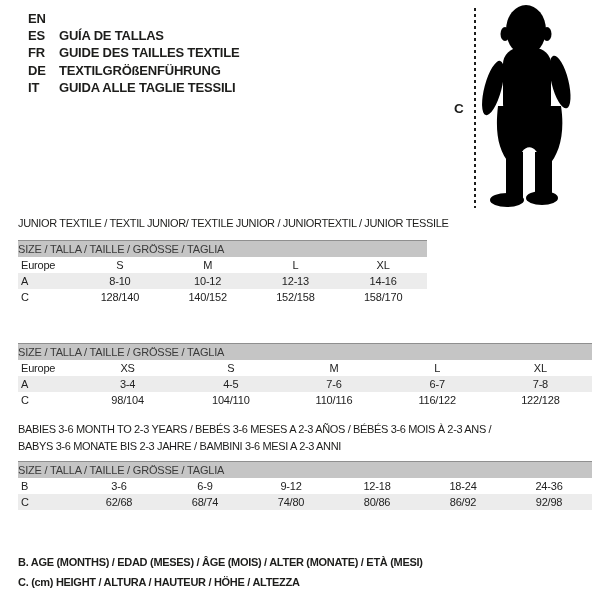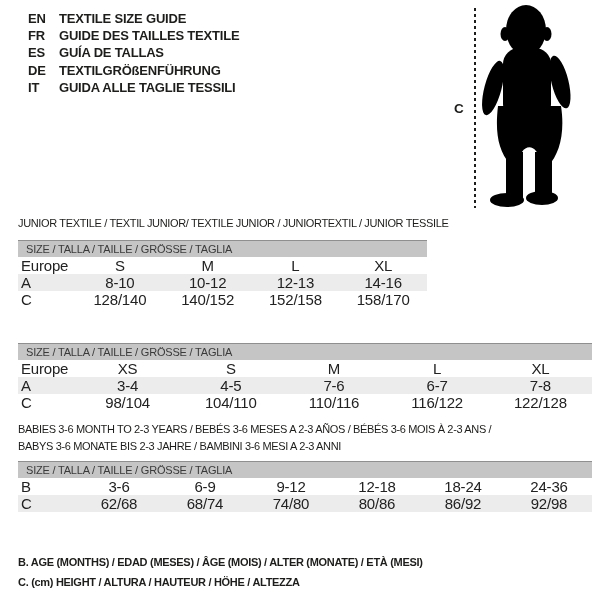--- a/index.html
+++ b/index.html
@@ -25,48 +25,47 @@
   .figure-label { position: absolute; left: 454px; top: 101px; font-weight: bold; font-size: 13.5px; }
   .baby-svg { position: absolute; left: 480px; top: 4px; }
 
   
   .tbl-title { position: absolute; left: 18px; font-weight: normal; font-size: 11px; letter-spacing: -0.35px; white-space: nowrap; }
   .tbl-title .subscript { font-size: 7.5px; vertical-align: -2px; }
   .tbl-title.two-line div { line-height: 16.5px; }
 
   
   table { position: absolute; left: 18px; border-collapse: collapse; table-layout: fixed; font-size: 11.5px; letter-spacing: -0.2px; }
-  td { height: 16px; text-align: center; vertical-align: middle; padding: 0; font-size: 15px; color: #222; }
+  td { height: 16px; text-align: center; vertical-align: middle; padding: 0; font-size: 11px; color: #222; }
   td.lbl { text-align: left; padding-left: 3px; }
   tr.size-bar td {
     background: #c5c5c5; border-top: 1px solid #8f8f8f;
-    text-align: left; padding-left: 8px; font-size: 11px; color: #3a3a3a; letter-spacing: -0.2px;
+    text-align: left; padding-left: 0; font-size: 11px; color: #3a3a3a; letter-spacing: -0.2px;
   }
   tr.alt td { background: #ececec; }
 
   
   .note { position: absolute; left: 18px; font-weight: bold; font-size: 11px; letter-spacing: -0.3px; white-space: nowrap; }
 </style>
 </head>
 <body>
 
 <div class="canvas">
 
   <div class="lang-list">
     <div class="lang-row">
       <span class="lang-code">EN</span>
-      <span class="lang-title">TEXTILE SIZE GUIDE</span>
+    </div>
+    <div class="lang-row">
+      <span class="lang-code">ES</span>
+      <span class="lang-title">GUÍA DE TALLAS</span>
     </div>
     <div class="lang-row">
       <span class="lang-code">FR</span>
       <span class="lang-title">GUIDE DES TAILLES TEXTILE</span>
-    </div>
-    <div class="lang-row">
-      <span class="lang-code">ES</span>
-      <span class="lang-title">GUÍA DE TALLAS</span>
     </div>
     <div class="lang-row">
       <span class="lang-code">DE</span>
       <span class="lang-title">TEXTILGRÖßENFÜHRUNG</span>
     </div>
     <div class="lang-row">
       <span class="lang-code">IT</span>
       <span class="lang-title">GUIDA ALLE TAGLIE TESSILI</span>
     </div>
   </div>

